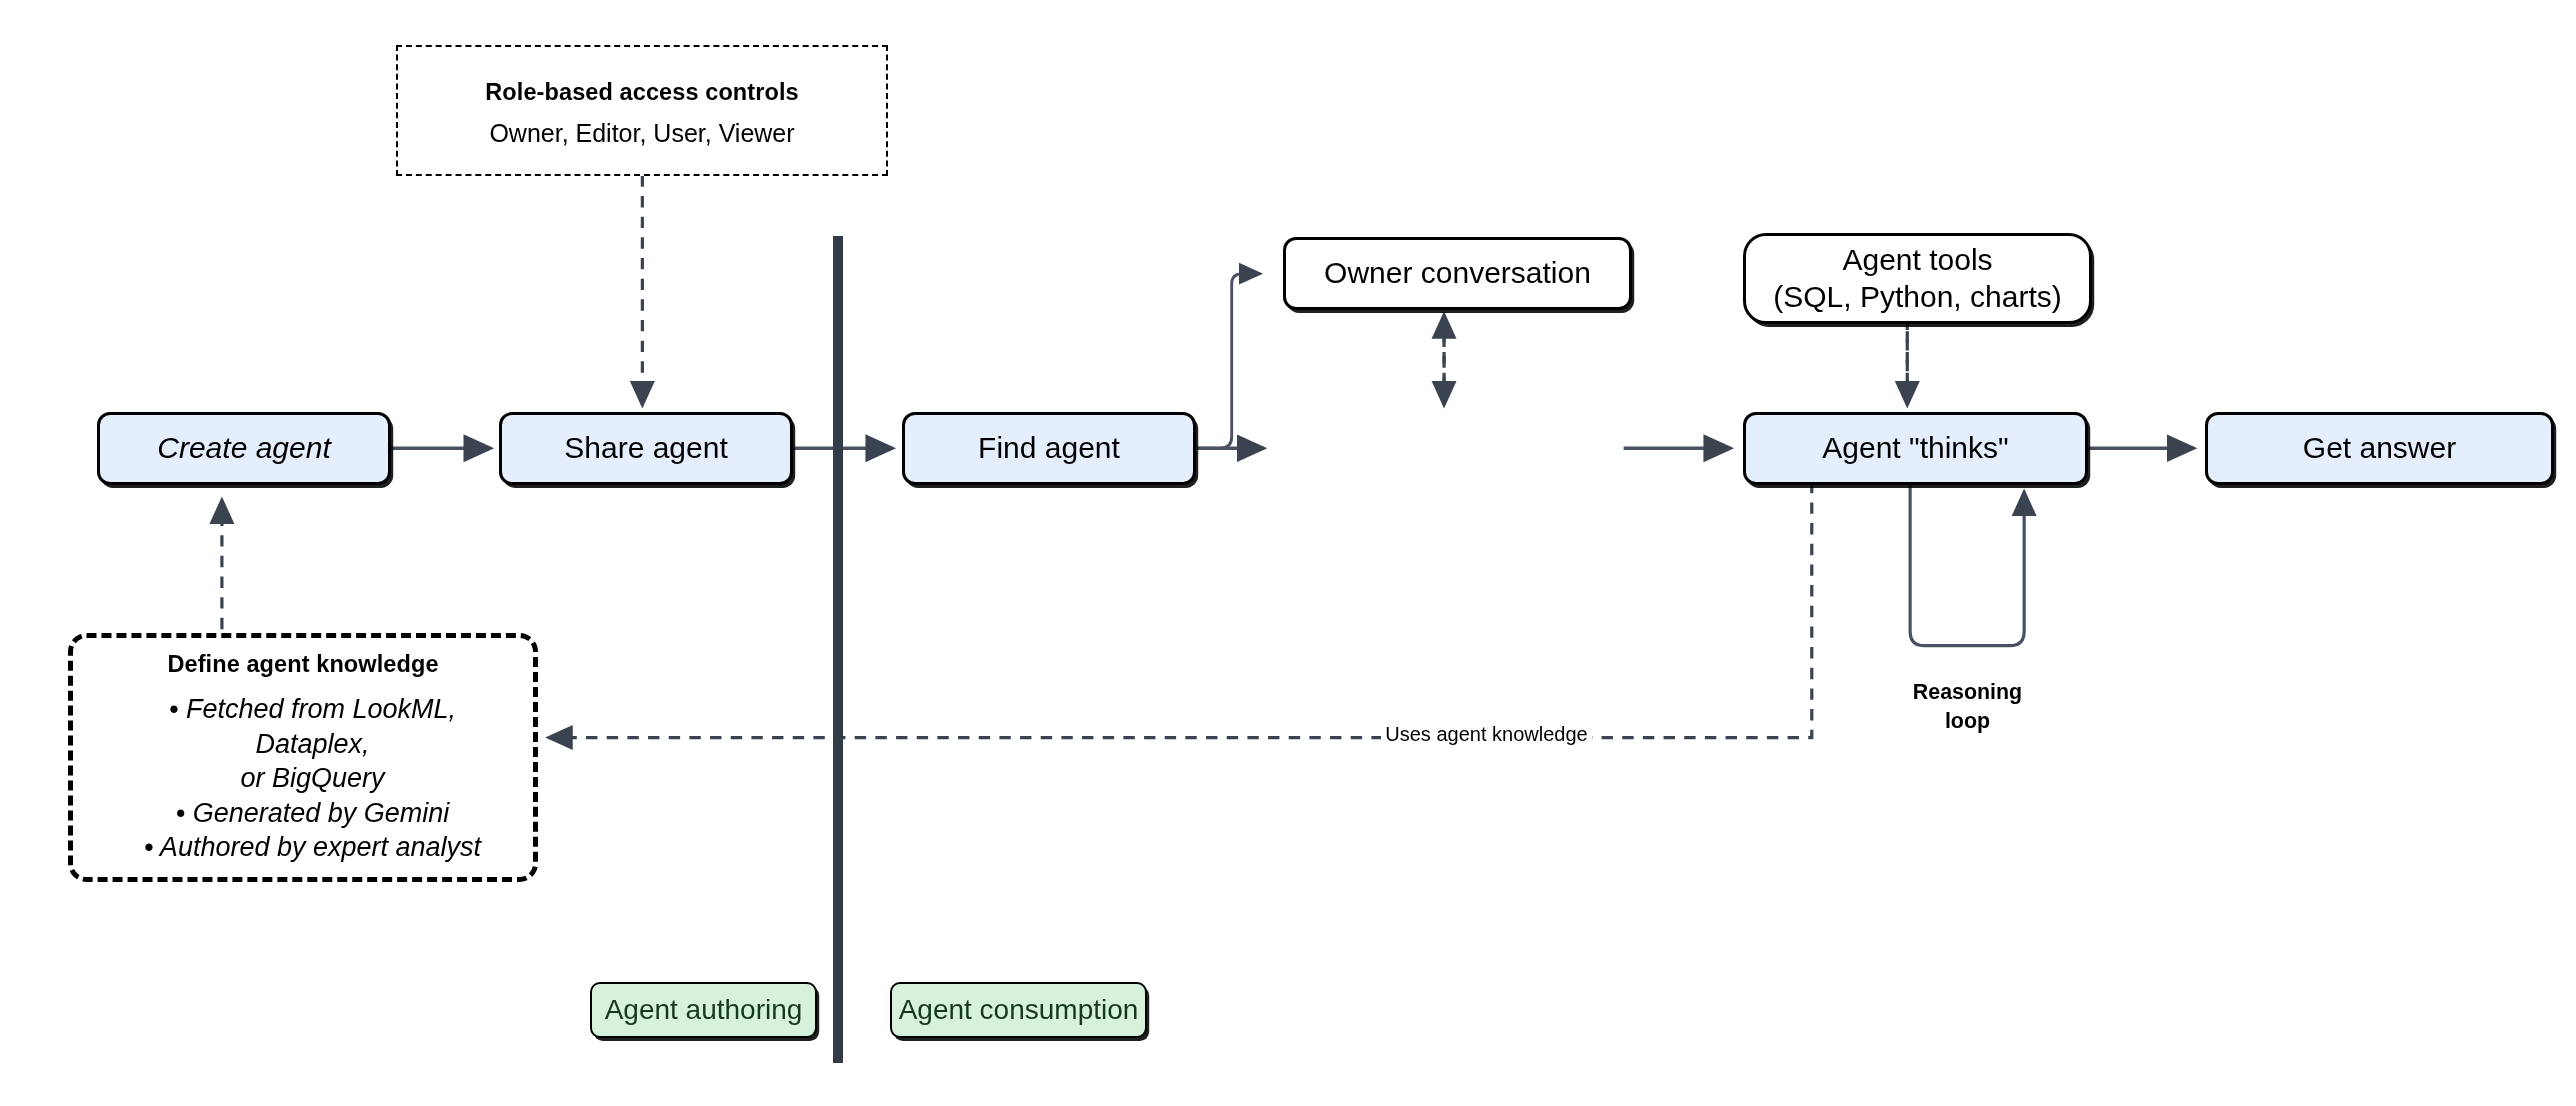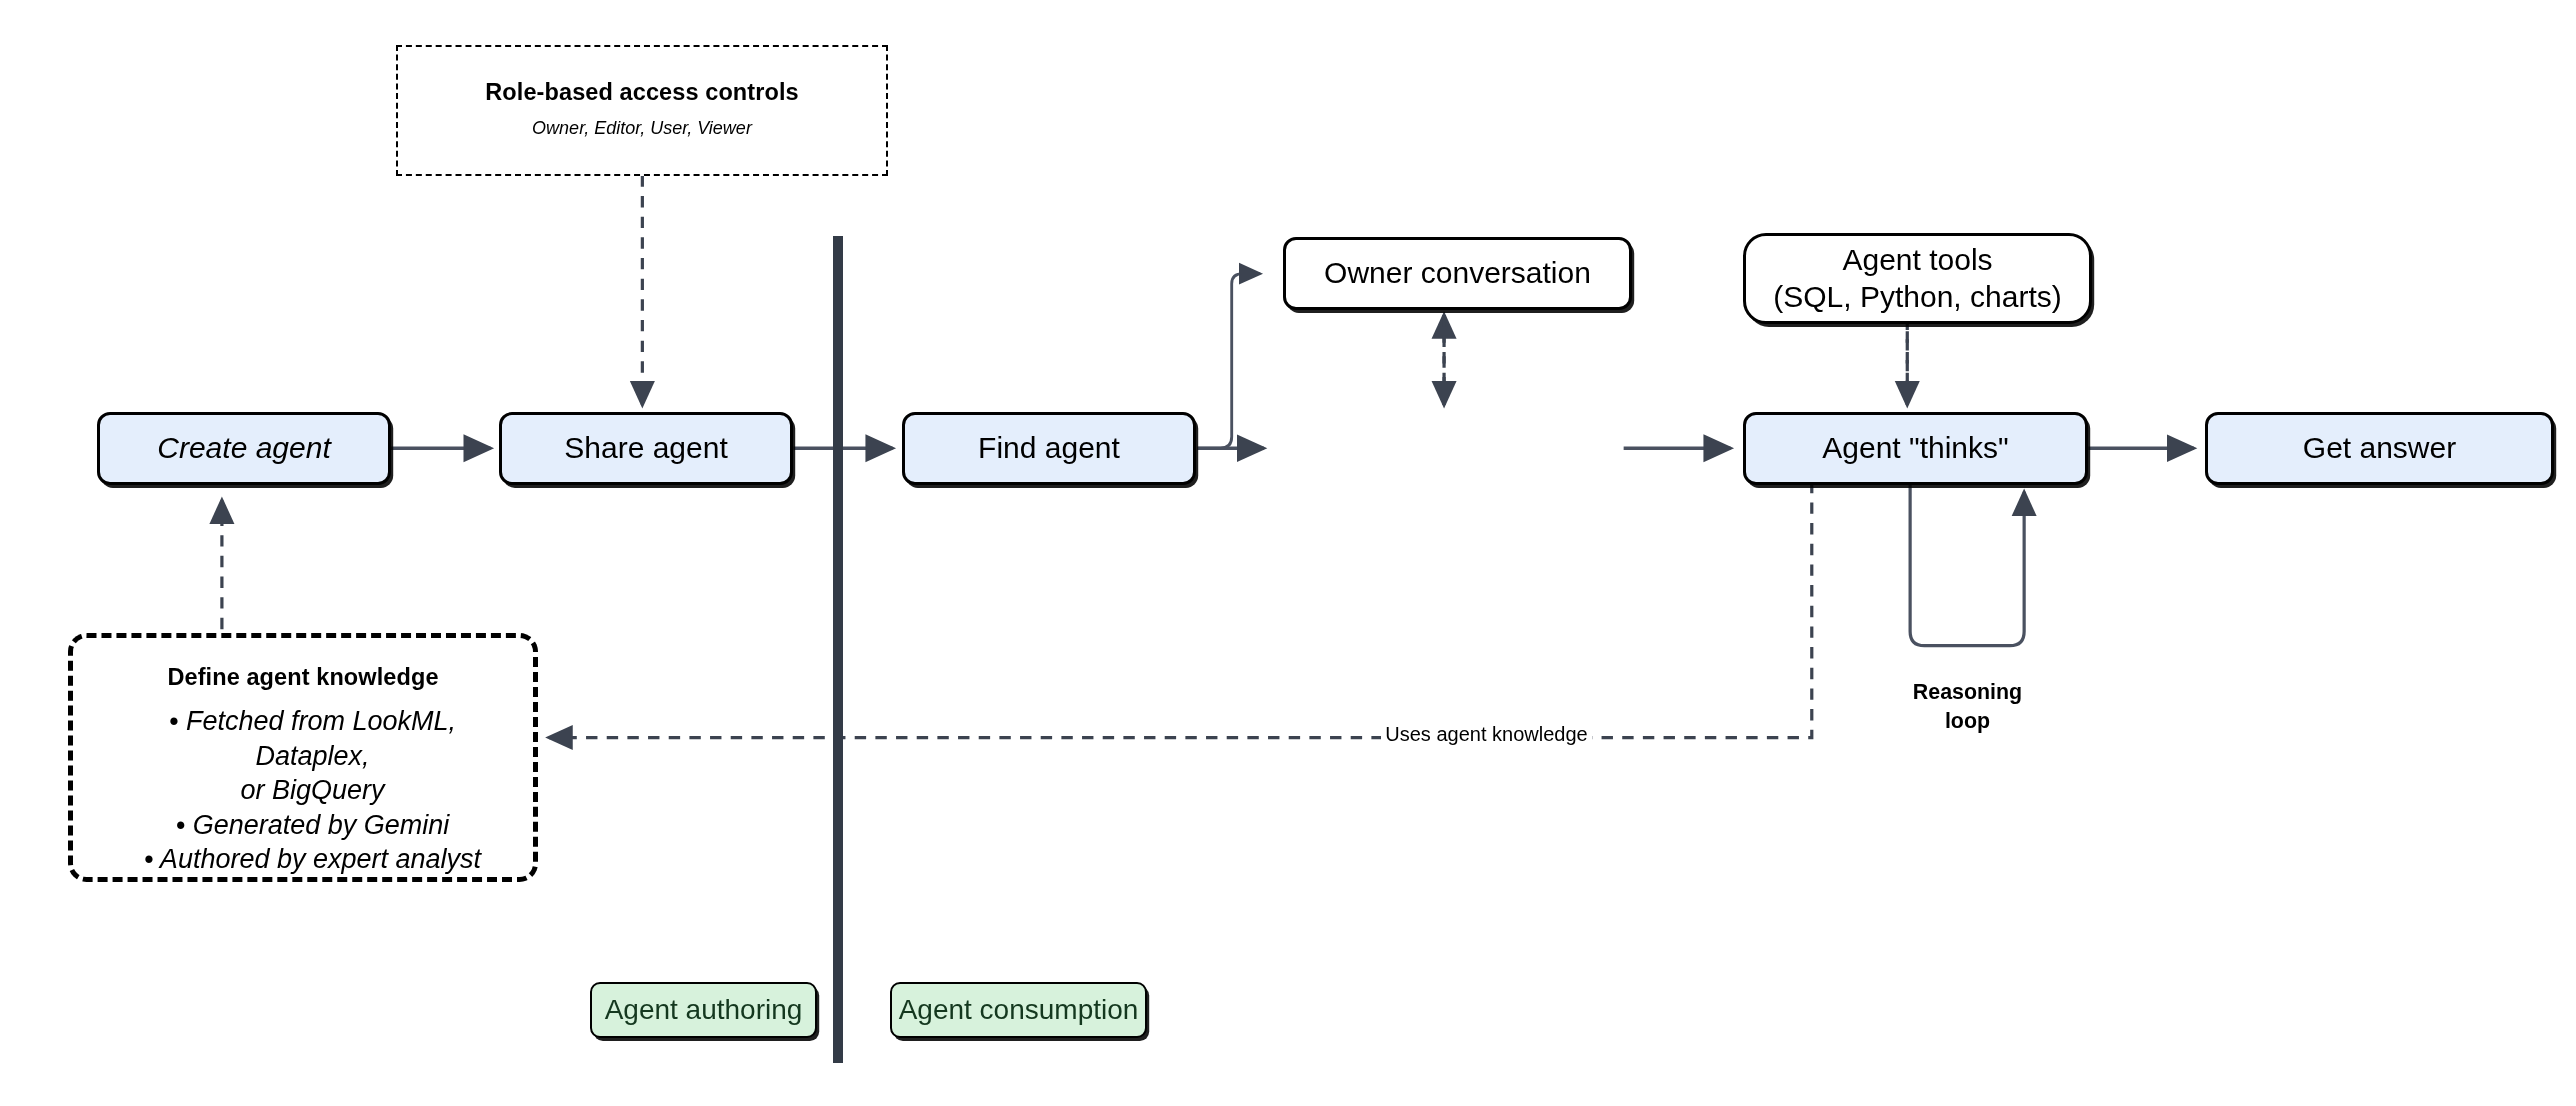--- a/index.html
+++ b/index.html
@@ -57,38 +57,37 @@
     box-shadow: none;
     flex-direction: column;
     justify-content: flex-start;
   }
   .node.dashed-round {
     border: 5.7px dashed #000000;
     border-radius: 18.5px;
     background: #ffffff;
     box-shadow: none;
     flex-direction: column;
-    justify-content: flex-end;
+    justify-content: center;
   }
   .lbl-flow {
     font-size: 30px;
     font-weight: 400;
   }
   .lbl-green {
     font-size: 28px;
     font-weight: 400;
   }
   .note-title {
     font-size: 23.5px;
     font-weight: bold;
     letter-spacing: 0.1px;
   }
   .note-sub {
-    font-size: 18px;
-    font-style: italic;
+    font-size: 25px;
   }
   .note-list {
     font-size: 27px;
     font-style: italic;
     line-height: 1.28;
     text-align: center;
     margin-left: 19px;
   }
   .two-line { white-space: pre-line; }
   .divider {

